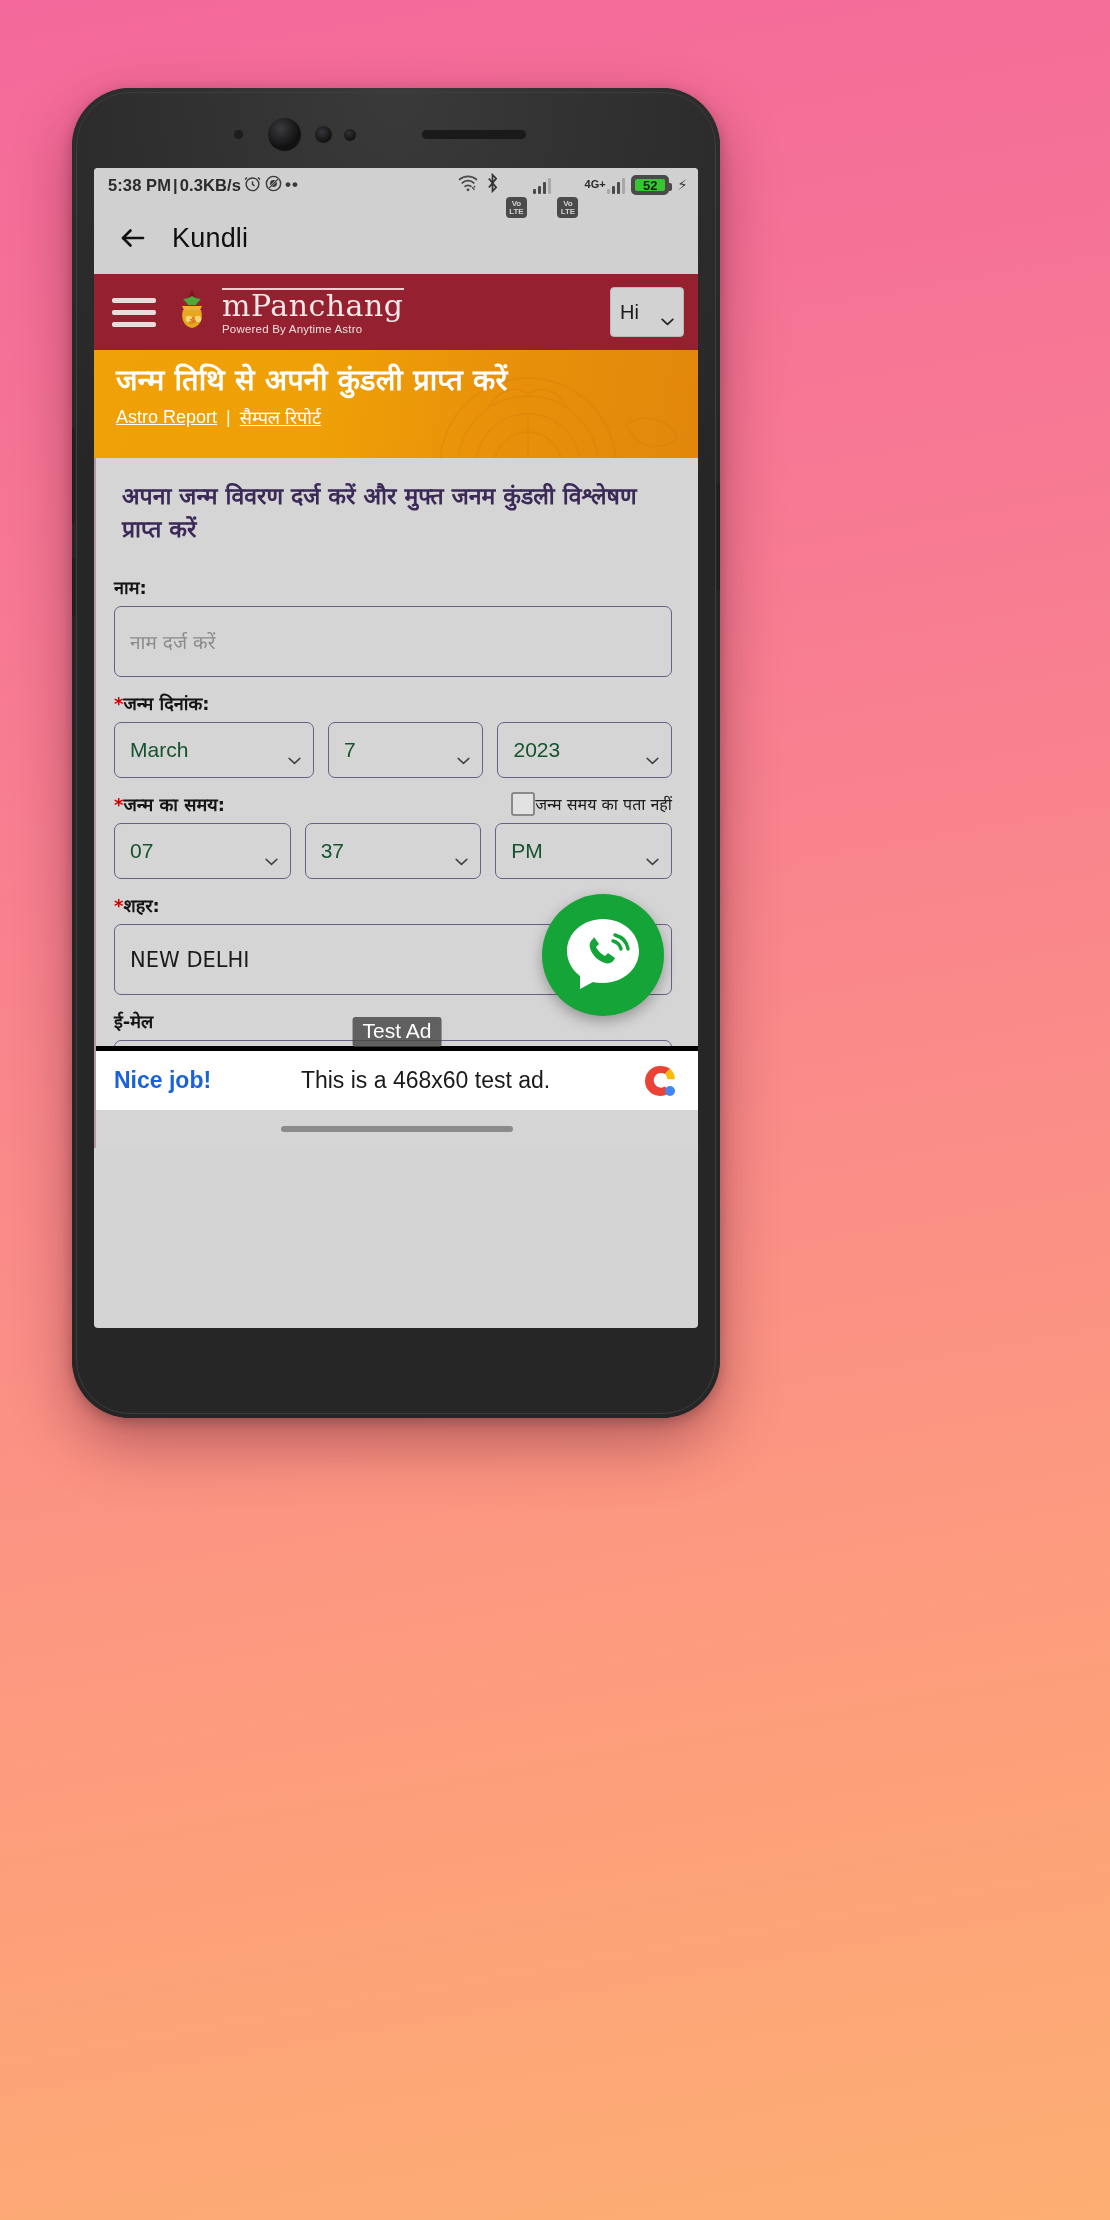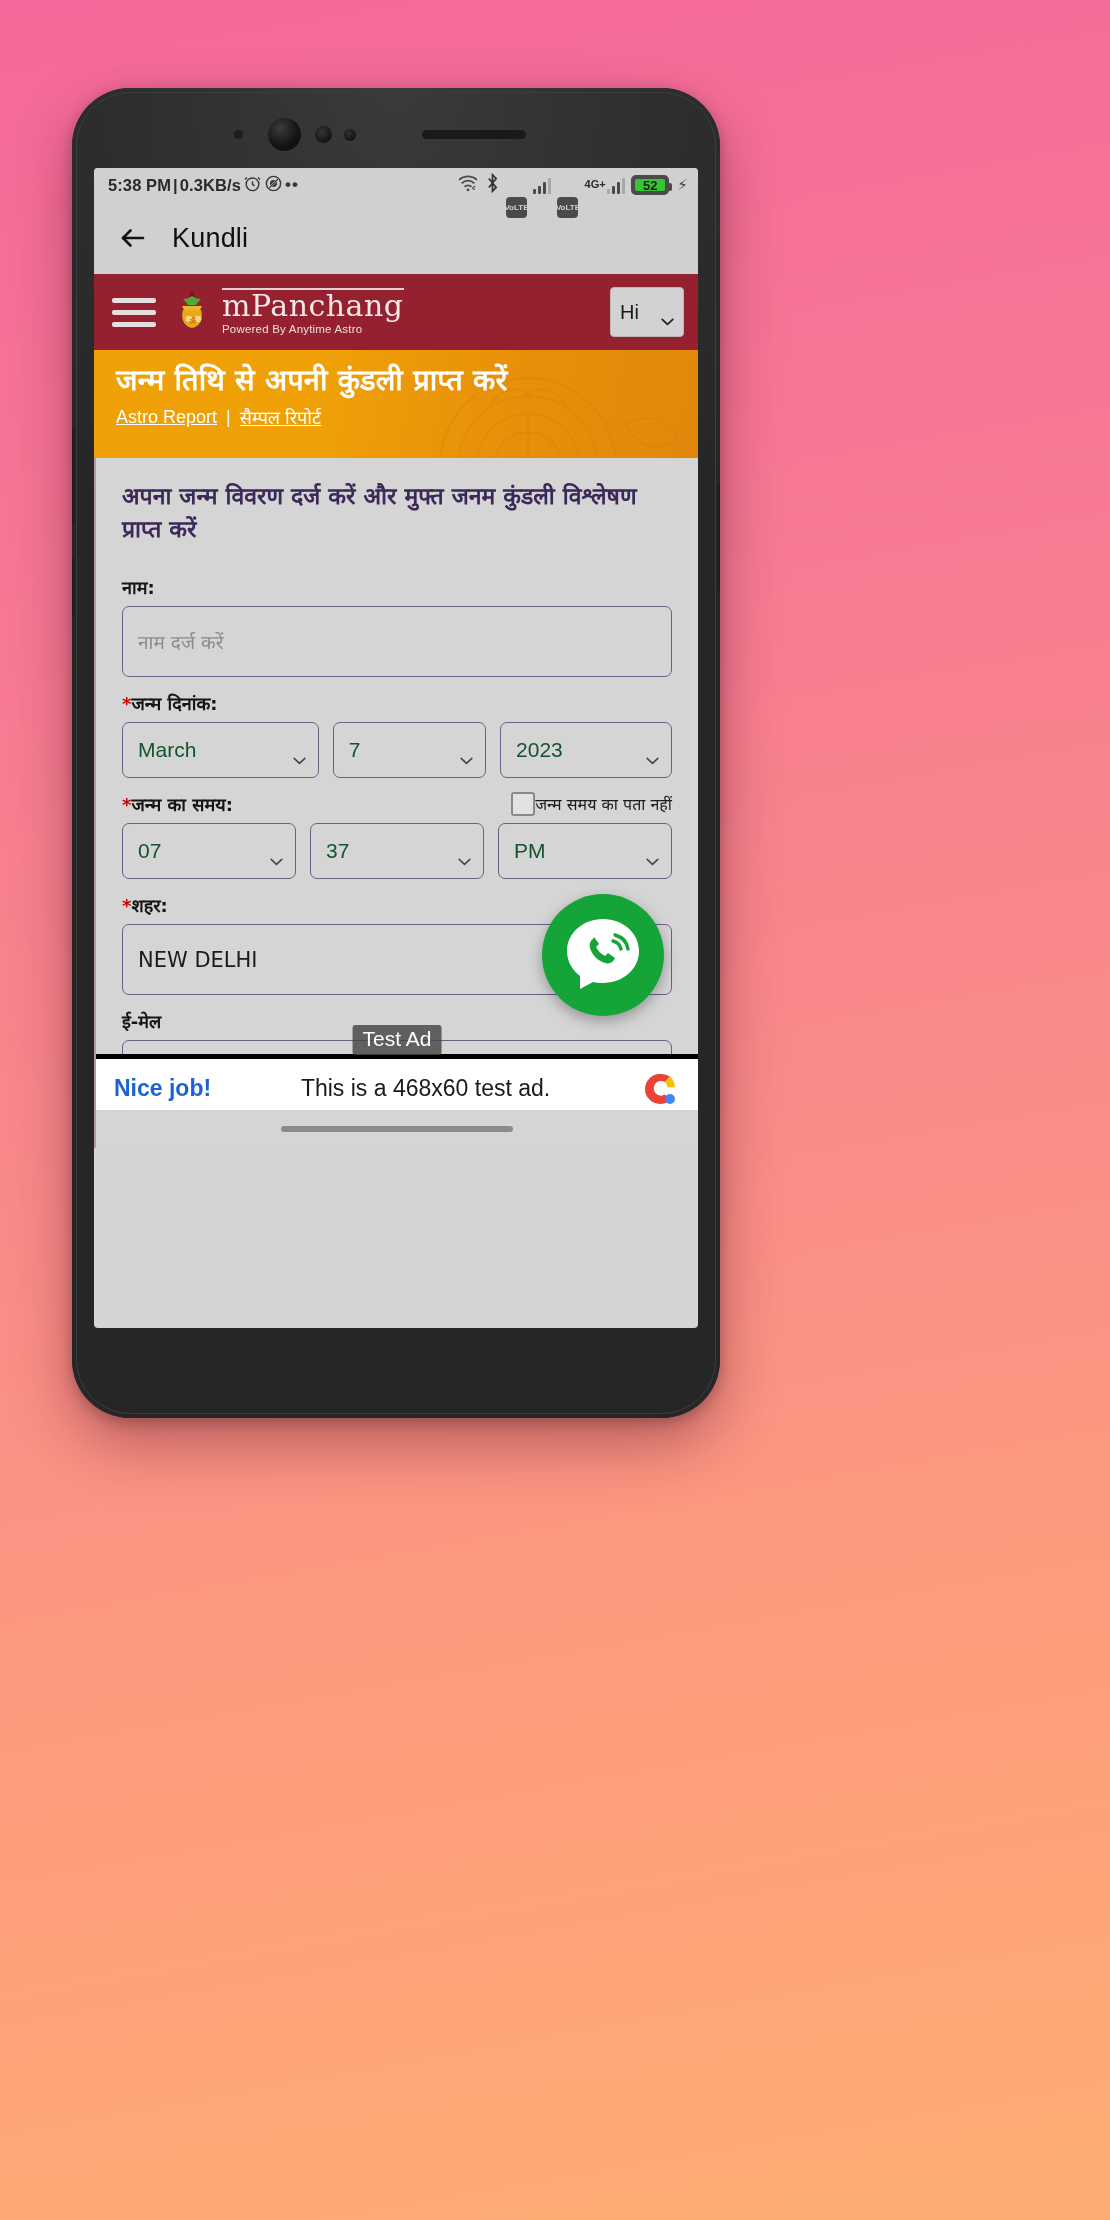--- a/index.html
+++ b/index.html
@@ -77,21 +77,21 @@
     font-size: 16.5px;
     font-weight: 700;
     letter-spacing: .1px;
   }
   .sb-left { display: flex; align-items: center; gap: 2px; white-space: nowrap; }
   .sb-spacer { flex: 1; }
   .sb-right { display: flex; align-items: center; gap: 6px; }
   .ic { display: inline-block; vertical-align: middle; }
   .dots-ic { letter-spacing: 1px; font-size: 17px; color:#3a3a3a; }
   .volte {
-    display: inline-flex; flex-direction: row; align-items: center; justify-content: center;
+    display: inline-flex; flex-direction: column; align-items: center; justify-content: center;
     width: 21px; height: 21px; border-radius: 4px; background: #4a4a4a; color: #d0d0d0;
     font-size: 8px; font-weight: 700; line-height: 9px; letter-spacing: 0; margin-top: 45px;
   }
   .bars { display: inline-flex; align-items: flex-end; gap: 1.5px; height: 17px; }
   .bars i { display:block; width: 3.5px; background: #4a4a4a; border-radius: 1px; }
   .bars i.off { background: #a8a8a8; }
   .b1 { height: 5px; } .b2 { height: 8px; } .b3 { height: 12px; } .b4 { height: 16px; }
   .g4plus { font-size: 11px; font-weight: 700; line-height: 1; margin-bottom: 1px; }
   .netgroup { display:flex; flex-direction:row; align-items:center; gap:1px; }
   .battery {
@@ -173,21 +173,21 @@
     position: relative;
     border-left: 2px solid #b49aa0;
     overflow: hidden;
   }
   .form-head {
     font-family: "DejaVu Sans", sans-serif;
     color: #3b2a58; font-weight: 700;
     font-size: 23px; line-height: 1.42;
     padding: 22px 26px 6px 26px;
   }
-  .fields { padding: 10px 26px 0 26px; text-align: right; }
+  .fields { padding: 10px 26px 0 18px; text-align: right; }
   .flabel {
     font-family: "DejaVu Sans", sans-serif;
     font-size: 18px; color: #151515; font-weight: 700;
     margin: 14px 0 7px 0; display: flex; align-items: baseline;
   }
   .req { color: #cc0000; font-weight: 700; }
   .inp {
     width: 100%; height: 71px;
     background: #d5d5d5;
     border: 1.5px solid #6b5f86; border-radius: 7px;
@@ -240,21 +240,21 @@
     width: 122px; height: 122px;
     border-radius: 50%;
     background: #14a438;
     box-shadow: 0 5px 14px rgba(0,0,0,.3);
     display:flex; align-items:center; justify-content:center;
   }
 
   
   .adbar {
     position: absolute;
-    left: 0; right: 0; bottom: 30px;
+    left: 0; right: 0; bottom: 38px;
     height: 64px;
     background: #ffffff;
     border-top: 5px solid #000;
     display: flex; align-items: center;
     padding: 0 18px;
     gap: 12px;
   }
   .ad-nice { color: #1a62d6; font-size: 23px; font-weight: 700; flex: none; }
   .ad-text { flex: 1; text-align: center; font-size: 23px; color: #1a1a1a; }
   .ad-logo { width: 40px; height: 40px; flex: none; }

